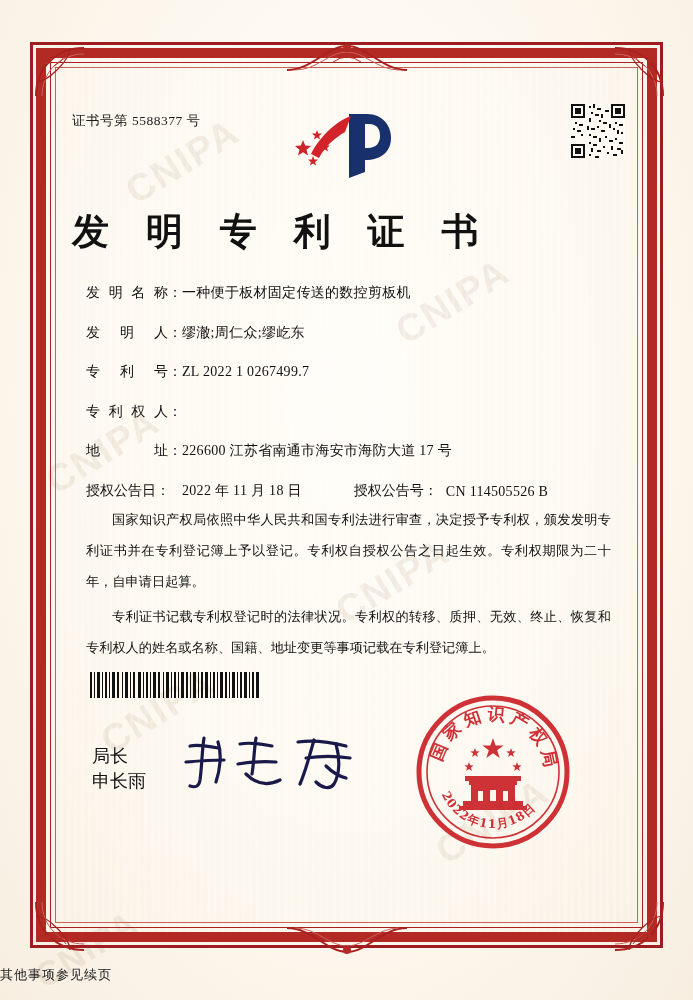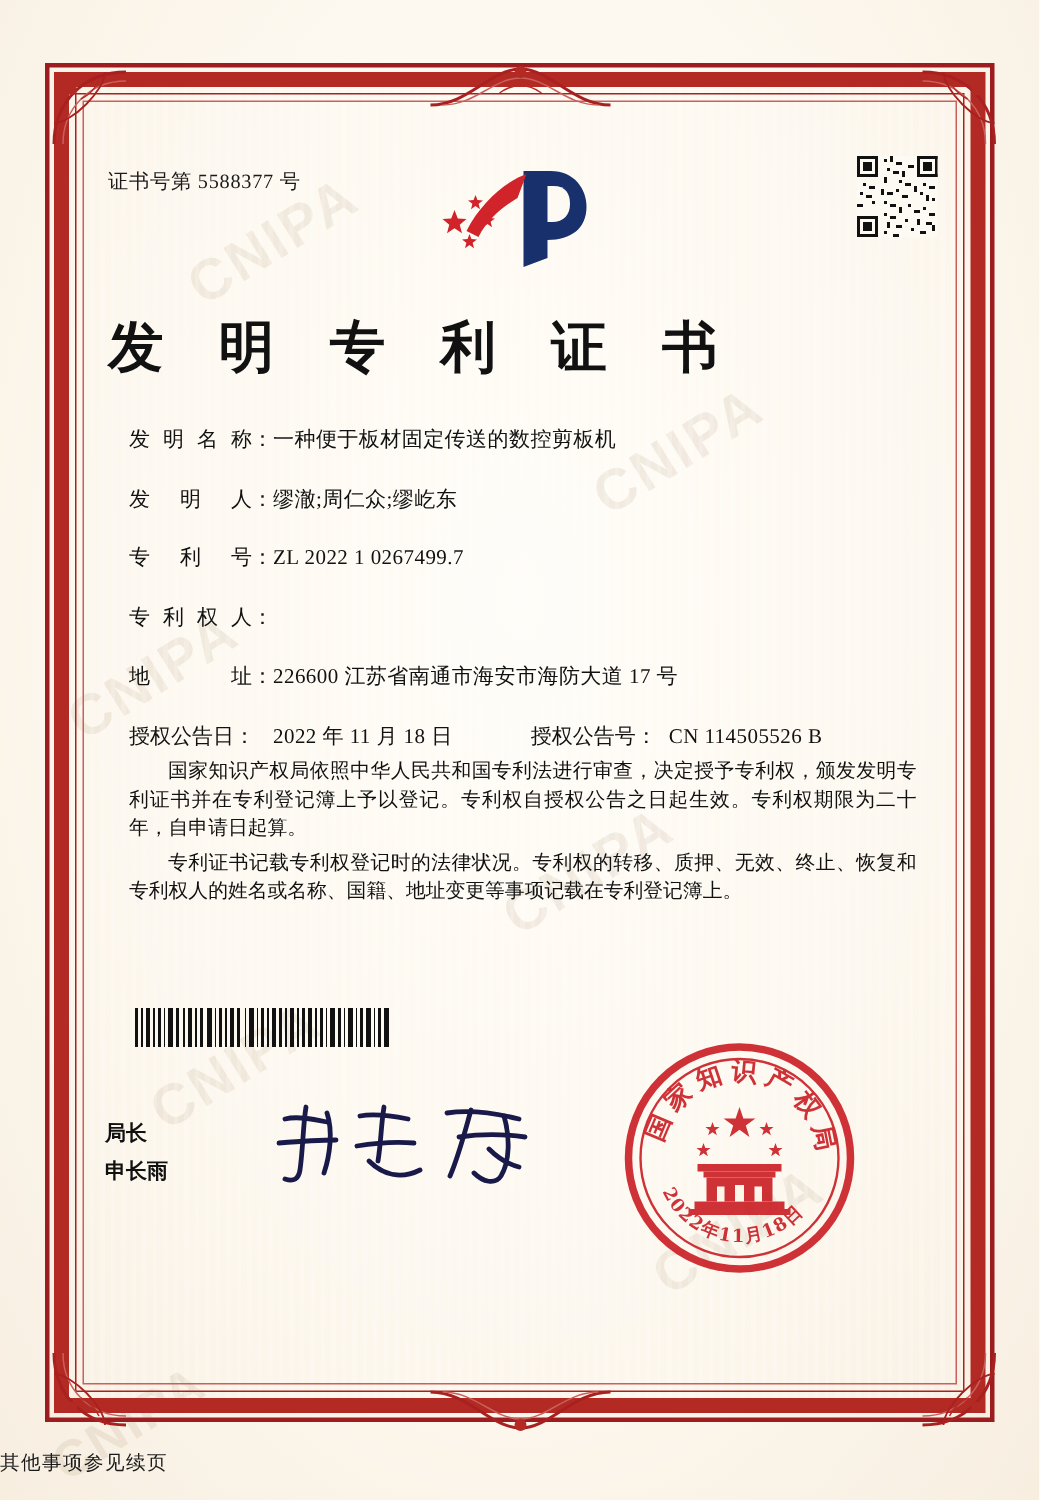--- a/index.html
+++ b/index.html
@@ -215,45 +215,44 @@
     align-items: flex-end;
   }
   .dual-right .field-label { width: auto; margin-right: 8px; }
 
   .paragraphs {
     position: absolute;
     left: 26px;
     right: 22px;
     top: 432px;
     font-size: 13.2px;
-    line-height: 19px;
+    line-height: 31px;
     color: #111;
     text-align: justify;
   }
   .paragraphs p {
     margin: 0 0 4px 0;
     text-indent: 26px;
   }
 
   .barcode {
     position: absolute;
     left: 30px;
     top: 600px;
     width: 170px;
     height: 26px;
   }
 
   .sign-block {
     position: absolute;
-    left: 10px;
+    left: 32px;
     top: 672px;
-    font-size: 14px;
+    font-size: 18px;
     color: #111;
     line-height: 25px;
-    font-weight: bold;
   }
 
   .signature {
     position: absolute;
     left: 118px;
     top: 660px;
     width: 200px;
     height: 62px;
   }
 

